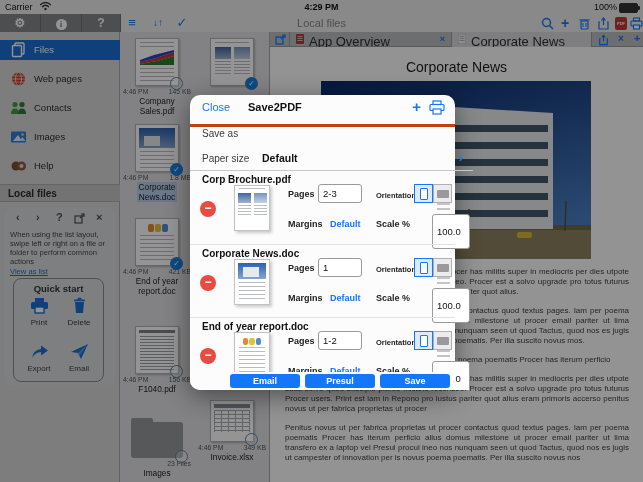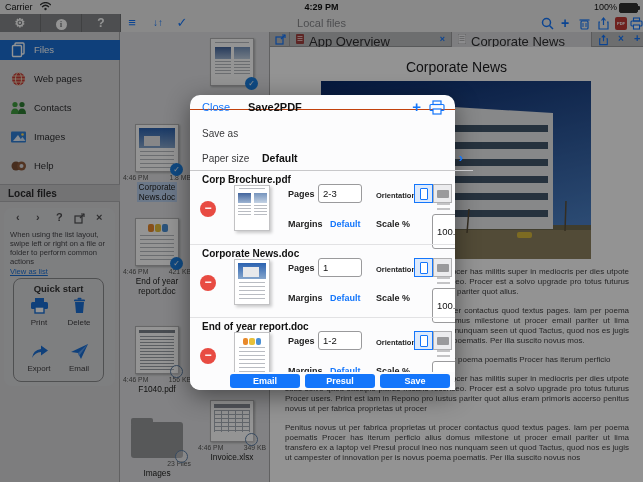--- a/index.html
+++ b/index.html
@@ -90,36 +90,36 @@
   .doc-img{position:absolute;left:51px;top:34px;width:270px;height:178px;}
   .doc-text{position:absolute;left:15px;top:220px;width:344px;font-size:8px;line-height:10px;color:#3f3f41;text-align:justify;}
   .doc-text p{margin:0 0 9px 0;}
 
   
   .dim{position:absolute;left:0;top:0;width:643px;height:482px;background:rgba(0,0,0,0.42);z-index:50;}
 
   
   .modal{position:absolute;left:190px;top:95px;width:265px;height:295px;background:#fcfcfd;border-radius:10px;
     z-index:100;box-shadow:0 6px 24px rgba(0,0,0,.45);}
-  .m-header{position:absolute;left:0;top:0;width:265px;height:15px;border-bottom:1px solid #c2410c;box-sizing:border-box;padding-left:25px;}
+  .m-header{position:absolute;left:0;top:0;width:265px;height:32px;border-bottom:3px solid #c2410c;box-sizing:border-box;padding-left:25px;}
   .m-close{position:absolute;left:12px;top:6px;color:#1476fb;font-size:11px;}
   .m-title{position:absolute;left:58px;top:6px;color:#111;font-size:11px;font-weight:bold;}
   .m-add{position:absolute;right:34px;top:3px;color:#1476fb;font-size:15px;font-weight:bold;}
   .m-print{position:absolute;right:10px;top:5px;width:16px;height:15px;}
   .m-row-label{font-size:10px;color:#3a3a3c;}
   .m-saveas{position:absolute;left:0;top:26px;width:265px;height:26px;}
   .m-saveas .m-row-label{position:absolute;left:12px;top:7px;}
   .m-input{position:absolute;border:1px solid #ababad;border-radius:4px;background:#efeff1;
     font-family:"Liberation Sans",sans-serif;font-size:10px;color:#222;padding:0 4px;box-sizing:border-box;}
   .m-saveas .m-input{left:72px;top:4px;width:180px;height:18px;}
   .m-paper{position:absolute;left:0;top:52px;width:283px;height:24px;border-bottom:1px solid #c8c8ca;box-sizing:border-box;}
   .m-paper .m-row-label{position:absolute;left:12px;top:6px;}
   .m-paper .pval{position:absolute;left:72px;top:5px;font-size:10.5px;font-weight:bold;color:#111;}
   .m-paper .chev{position:absolute;right:10px;top:3px;color:#1476fb;font-size:13px;font-weight:bold;}
-  .m-list{position:absolute;left:0;top:76px;width:265px;height:219px;overflow:hidden;}
+  .m-list{position:absolute;left:0;top:76px;width:265px;height:219px;overflow:hidden;padding-left:20px;}
   .m-filerow{position:absolute;left:0;width:265px;height:73px;}
   .m-filerow + .m-filerow{border-top:1px solid #e2e2e4;}
   .fr-title{position:absolute;left:12px;top:3px;font-size:10px;font-weight:bold;color:#111;}
   .minus{position:absolute;left:10px;top:30px;width:16px;height:16px;border-radius:50%;background:#e84b42;
     color:#fff;font-size:12px;line-height:15px;text-align:center;font-weight:bold;}
   .fr-thumb{position:absolute;left:44px;top:14px;width:36px;height:46px;background:#fff;border:1px solid #c2c2c4;
     box-shadow:2px 2px 3px rgba(0,0,0,.2);box-sizing:border-box;}
   .fr-lbl{position:absolute;font-size:9px;font-weight:bold;color:#222;}
   .fr-input{position:absolute;width:44px;height:19px;border:1px solid #9a9a9c;border-radius:3px;background:#fff;
     font-family:"Liberation Sans",sans-serif;font-size:9.5px;color:#111;padding:0 4px;box-sizing:border-box;}
@@ -281,20 +281,37 @@
             <polygon points="8,10 18,1 9,13" fill="#5a9bee"></polygon>
           </svg>
           <span class="qlbl">Email</span>
         </div>
       </div>
     </div>
   </div>
 
   <div class="filegrid">
 
+    <div class="cell" style="left:2px;top:6px;">
+      <div class="thumb">
+        <div class="t-lines" style="top:3px;height:6px;"></div>
+        <svg style="position:absolute;left:4px;top:11px;" width="34" height="15" viewBox="0 0 34 15">
+          <polygon points="0,15 34,15 34,6 17,11 0,14" fill="#2a7a2a"></polygon>
+          <polygon points="0,14 17,11 34,6 34,2 16,8 0,12" fill="#cc3333"></polygon>
+          <polygon points="0,12 16,8 34,2 34,0 14,5 0,10" fill="#2244cc"></polygon>
+        </svg>
+        <div class="t-lines" style="top:29px;height:14px;"></div>
+        <span class="check off"></span>
+      </div>
+      <div class="meta">
+          <span>4:46 PM</span>
+          <span>145 KB</span>
+        </div>
+      <div class="fname">Company Sales.pdf</div>
+    </div>
 
     <div class="cell" style="left:77px;top:6px;">
       <div class="thumb">
         <div class="t-lines" style="top:3px;height:4px;"></div>
         <div class="bro-col" style="left:4px;">
             <div class="bro-img"></div>
             <div class="bro-lines"></div>
           </div>
         <div class="bro-col" style="left:23px;">
             <div class="bro-img" style="background:linear-gradient(#7694bd,#c3d2e4);"></div>

